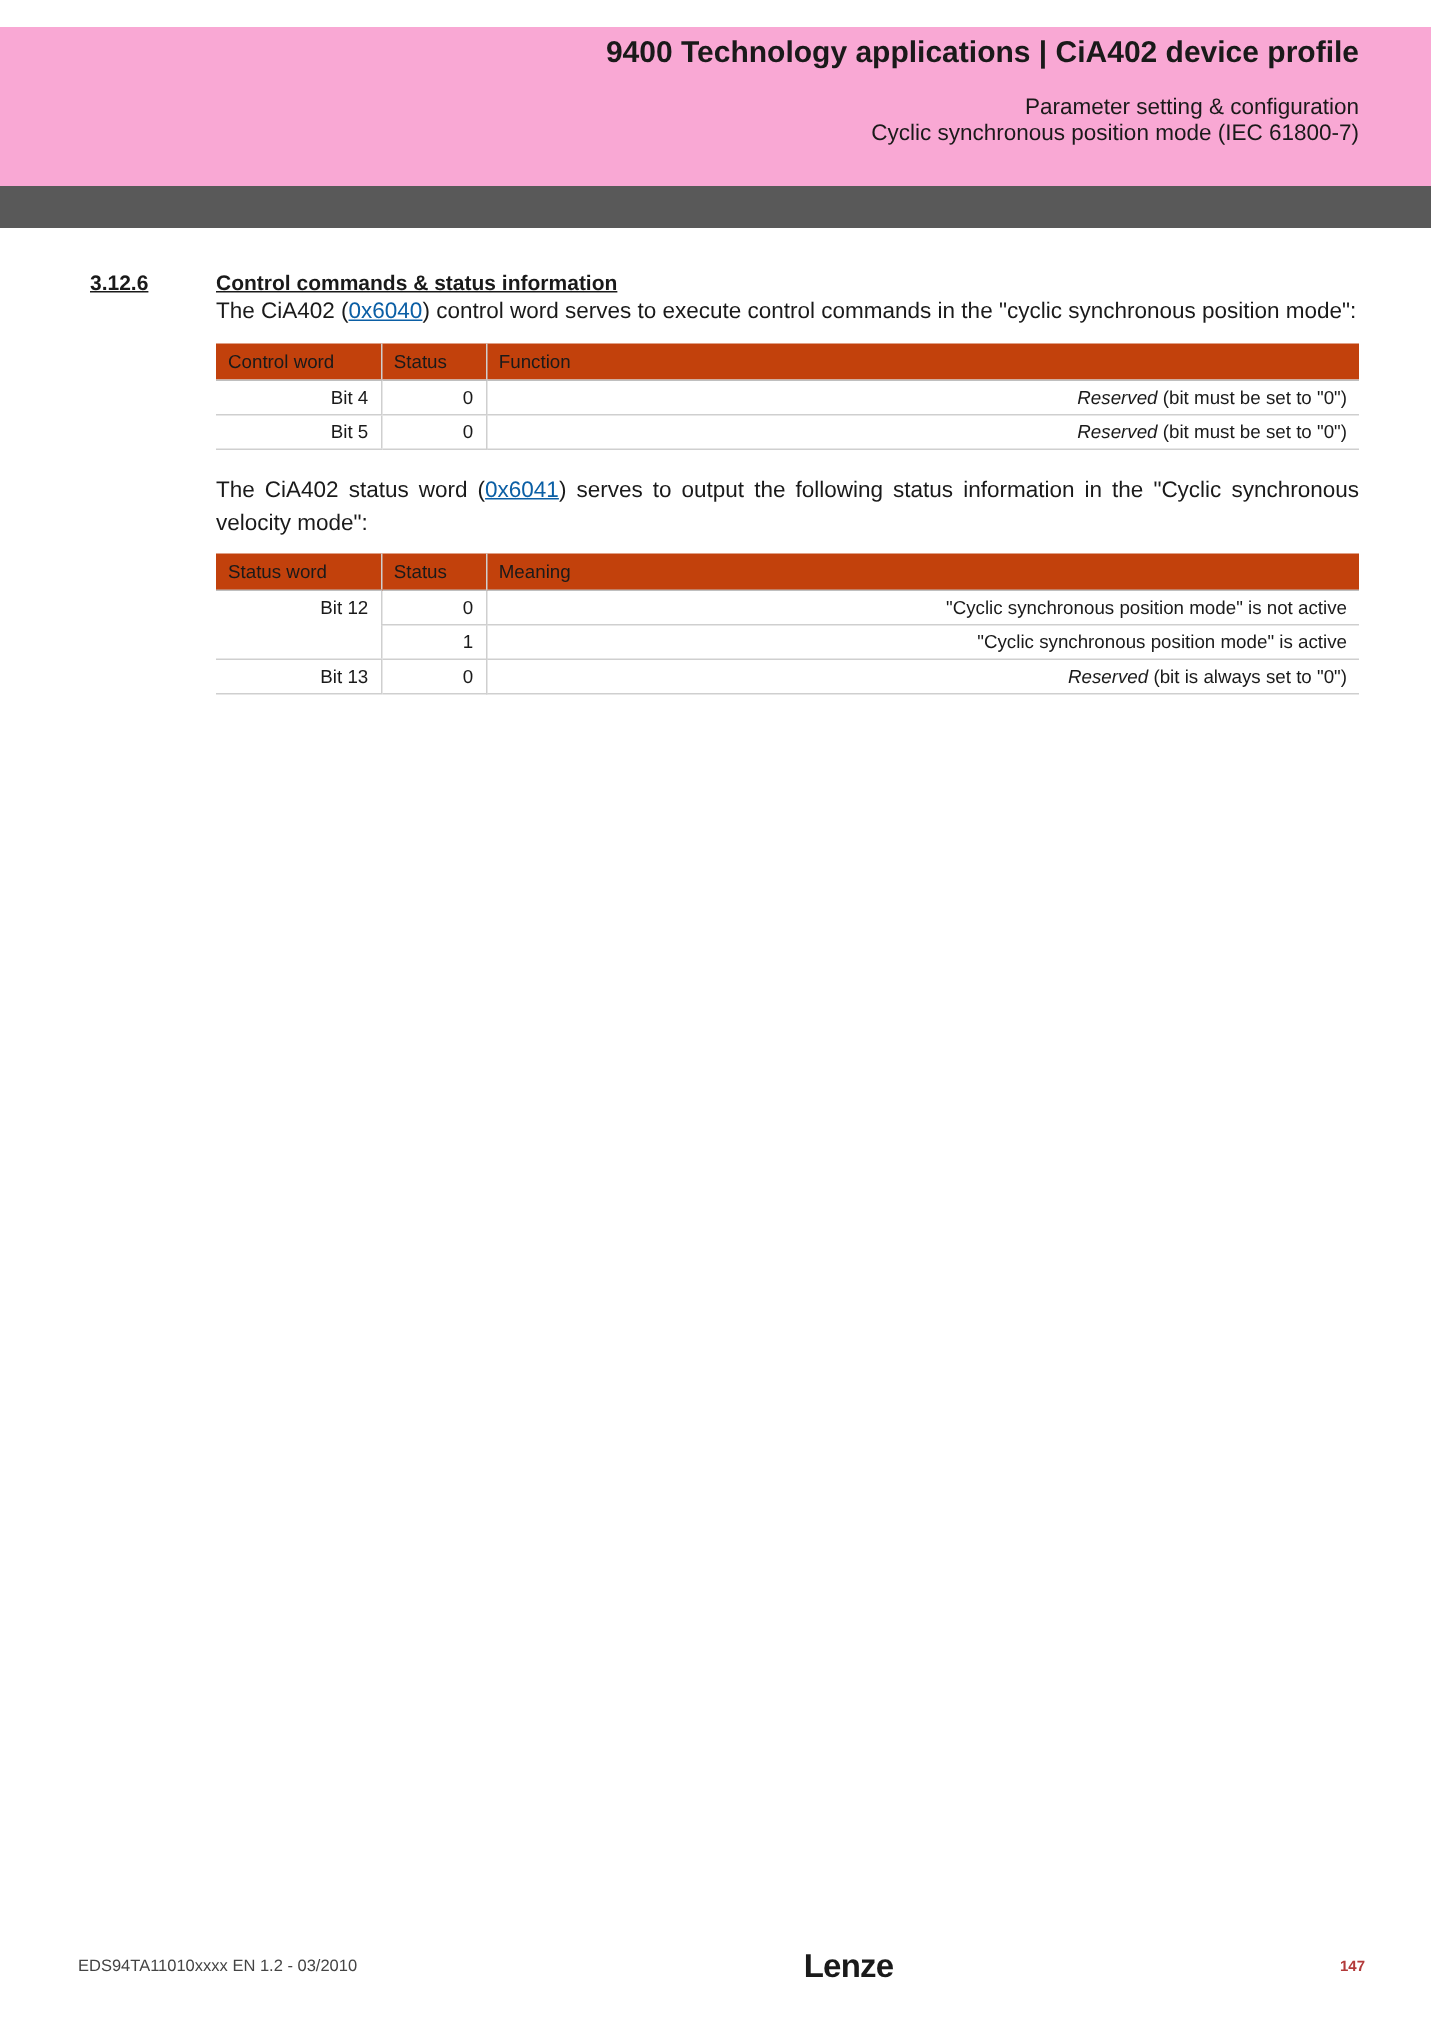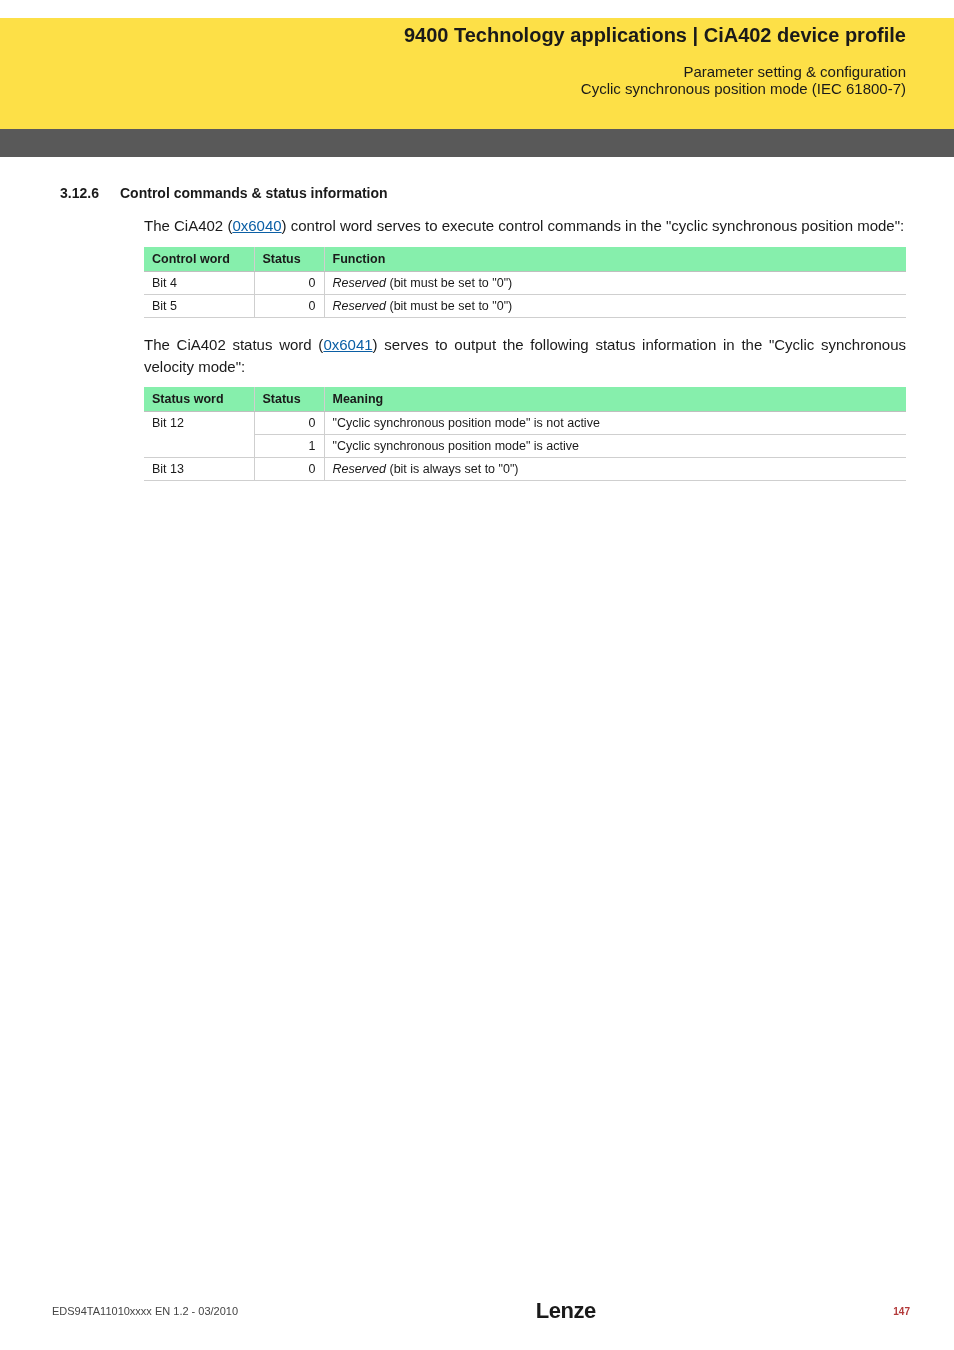--- a/index.html
+++ b/index.html
@@ -9,46 +9,48 @@
     height: 1350px;
     background: #fff;
     position: relative;
     color: #1a1a1a;
   }
   .topbar {
     height: 18px;
     background: #fff;
   }
   .header-band {
-    background: #fde047;
+    background: #f9a8d4;
     border-bottom: 28px solid #595959;
-    padding: 6px 48px 24px 0;
+    padding: 6px 48px 7px 0;
     text-align: right;
   }
   .header-title {
     font-size: 20px;
     font-weight: 700;
     color: #1a1a1a;
   }
   .header-sub1 {
     font-size: 15px;
     color: #1a1a1a;
     margin-top: 16px;
   }
   .header-sub2 {
     font-size: 15px;
     color: #1a1a1a;
-    margin-bottom: 8px;
+    margin-bottom: 20px;
   }
   .content {
     padding: 28px 48px 0 60px;
   }
   .sec-row {
     display: flex;
-    margin-bottom: 14px;
+    gap: 24px;
+    margin-bottom: 1px;
+    text-decoration: underline;
   }
   .sec-num {
     font-size: 14px;
     font-weight: 700;
     width: 60px;
   }
   .sec-title {
     font-size: 14px;
     font-weight: 700;
   }
@@ -65,30 +67,31 @@
     color: #0b5fa5;
     text-decoration: underline;
   }
   table.data {
     width: 100%;
     border-collapse: collapse;
     font-size: 12.5px;
     margin: 4px 0 16px 0;
   }
   table.data thead th {
-    background: #86efac;
-    font-weight: 700;
+    background: #c2410c;
+    font-weight: 400;
     text-align: left;
     padding: 5px 8px;
     border-bottom: 1px solid #bfbfbf;
   }
   table.data td {
     padding: 4px 8px;
     border-bottom: 1px solid #cfcfcf;
     vertical-align: top;
+    text-align: right;
   }
   table.data td.col-status {
     text-align: right;
     border-left: 1px solid #cfcfcf;
     border-right: 1px solid #cfcfcf;
     white-space: nowrap;
     width: 70px;
   }
   table.data th.col-status {
     border-left: 1px solid #cfcfcf;

